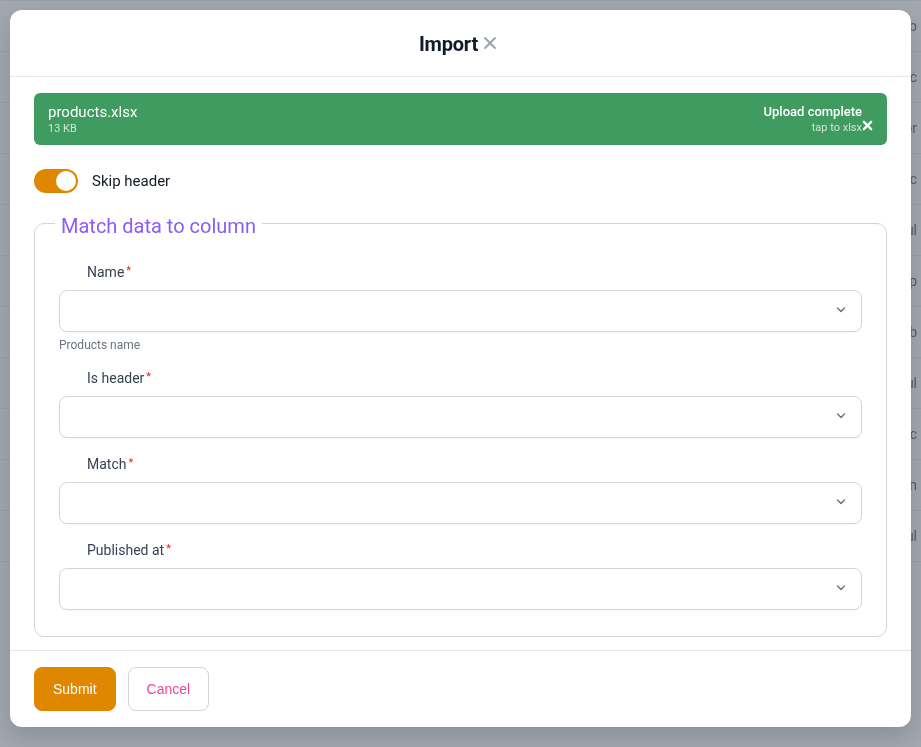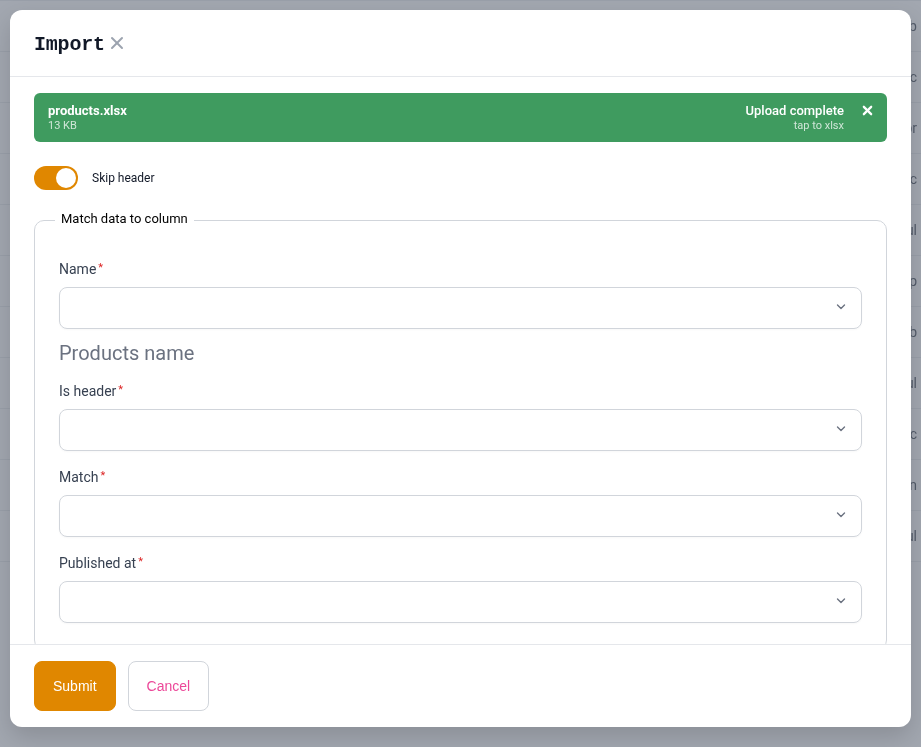--- a/index.html
+++ b/index.html
@@ -48,22 +48,21 @@
       box-shadow: 0 10px 25px rgba(0,0,0,0.15);
       display: flex;
       flex-direction: column;
       overflow: hidden;
     }
     .modal-header {
       padding: 22px 24px 20px 24px;
       border-bottom: 1px solid #e5e7eb;
       display: flex;
       align-items: center;
-      justify-content: flex-start;
-      font-family: Liberation Mono, monospace;
+      justify-content: center;
     }
     .modal-title {
       font-size: 20px;
       font-weight: 700;
       color: #111827;
       letter-spacing: -0.2px;
     }
     .modal-close {
       cursor: pointer;
       color: #9ca3af;
@@ -87,23 +86,23 @@
       background: #3f9b5f;
       border-radius: 6px;
       padding: 10px 14px 9px 14px;
       display: flex;
       justify-content: space-between;
       align-items: center;
       color: #ffffff;
       margin-bottom: 24px;
     }
     .upload-left { display: flex; flex-direction: column; line-height: 1.25; }
-    .upload-filename { font-size: 13px; font-weight: 700; }
+    .upload-filename { font-size: 15px; font-weight: 400; }
     .upload-size { font-size: 11px; opacity: 0.75; }
-    .upload-right { display: flex; align-items: flex-start; gap: 18px; }
+    .upload-right { display: flex; align-items: flex-end; }
     .upload-status { display: flex; flex-direction: column; align-items: flex-end; line-height: 1.25; }
     .upload-complete { font-size: 13px; font-weight: 500; }
     .upload-undo { font-size: 11px; opacity: 0.75; }
     .upload-dismiss {
       background: transparent;
       border: none;
       color: #ffffff;
       cursor: pointer;
       font-size: 16px;
       line-height: 1;
@@ -128,49 +127,50 @@
     .toggle-knob {
       position: absolute;
       right: 2px;
       top: 2px;
       width: 20px;
       height: 20px;
       background: #ffffff;
       border-radius: 50%;
     }
     .toggle-label {
-      font-size: 12px;
+      font-size: 15px;
       color: #111827;
     }
     .fieldset {
       border: 1px solid #d1d5db;
       border-radius: 10px;
       padding: 22px 24px 26px 24px;
       position: relative;
       margin-bottom: 10px;
     }
     .fieldset-legend {
       position: absolute;
       top: -10px;
       left: 20px;
       background: #ffffff;
       padding: 0 6px;
-      font-size: 13px;
-      color: #000000;
+      font-size: 20px;
+      color: #8b5cf6;
     }
     .field {
       margin-top: 16px;
     }
     .field:first-of-type { margin-top: 4px; }
     .field-label {
       font-size: 14px;
       color: #374151;
       display: inline-block;
       margin-bottom: 10px;
       font-weight: 400;
+      margin-left: 28px;
     }
     .req {
       color: #dc2626;
       font-size: 11px;
       vertical-align: top;
       margin-left: 2px;
     }
     .select-wrap {
       position: relative;
       width: 100%;
@@ -190,32 +190,32 @@
     }
     .chevron {
       position: absolute;
       right: 14px;
       top: 50%;
       transform: translateY(-50%);
       pointer-events: none;
       color: #6b7280;
     }
     .hint {
-      font-size: 20px;
+      font-size: 12px;
       color: #6b7280;
-      margin-top: 12px;
+      margin-top: 6px;
     }
     .modal-footer {
       border-top: 1px solid #e5e7eb;
       padding: 16px 24px;
       display: flex;
       gap: 12px;
     }
     .btn {
-      height: 50px;
+      height: 44px;
       padding: 0 18px;
       border-radius: 8px;
       font-size: 14px;
       font-weight: 500;
       cursor: pointer;
       display: inline-flex;
       align-items: center;
       justify-content: center;
     }
     .btn-primary {

